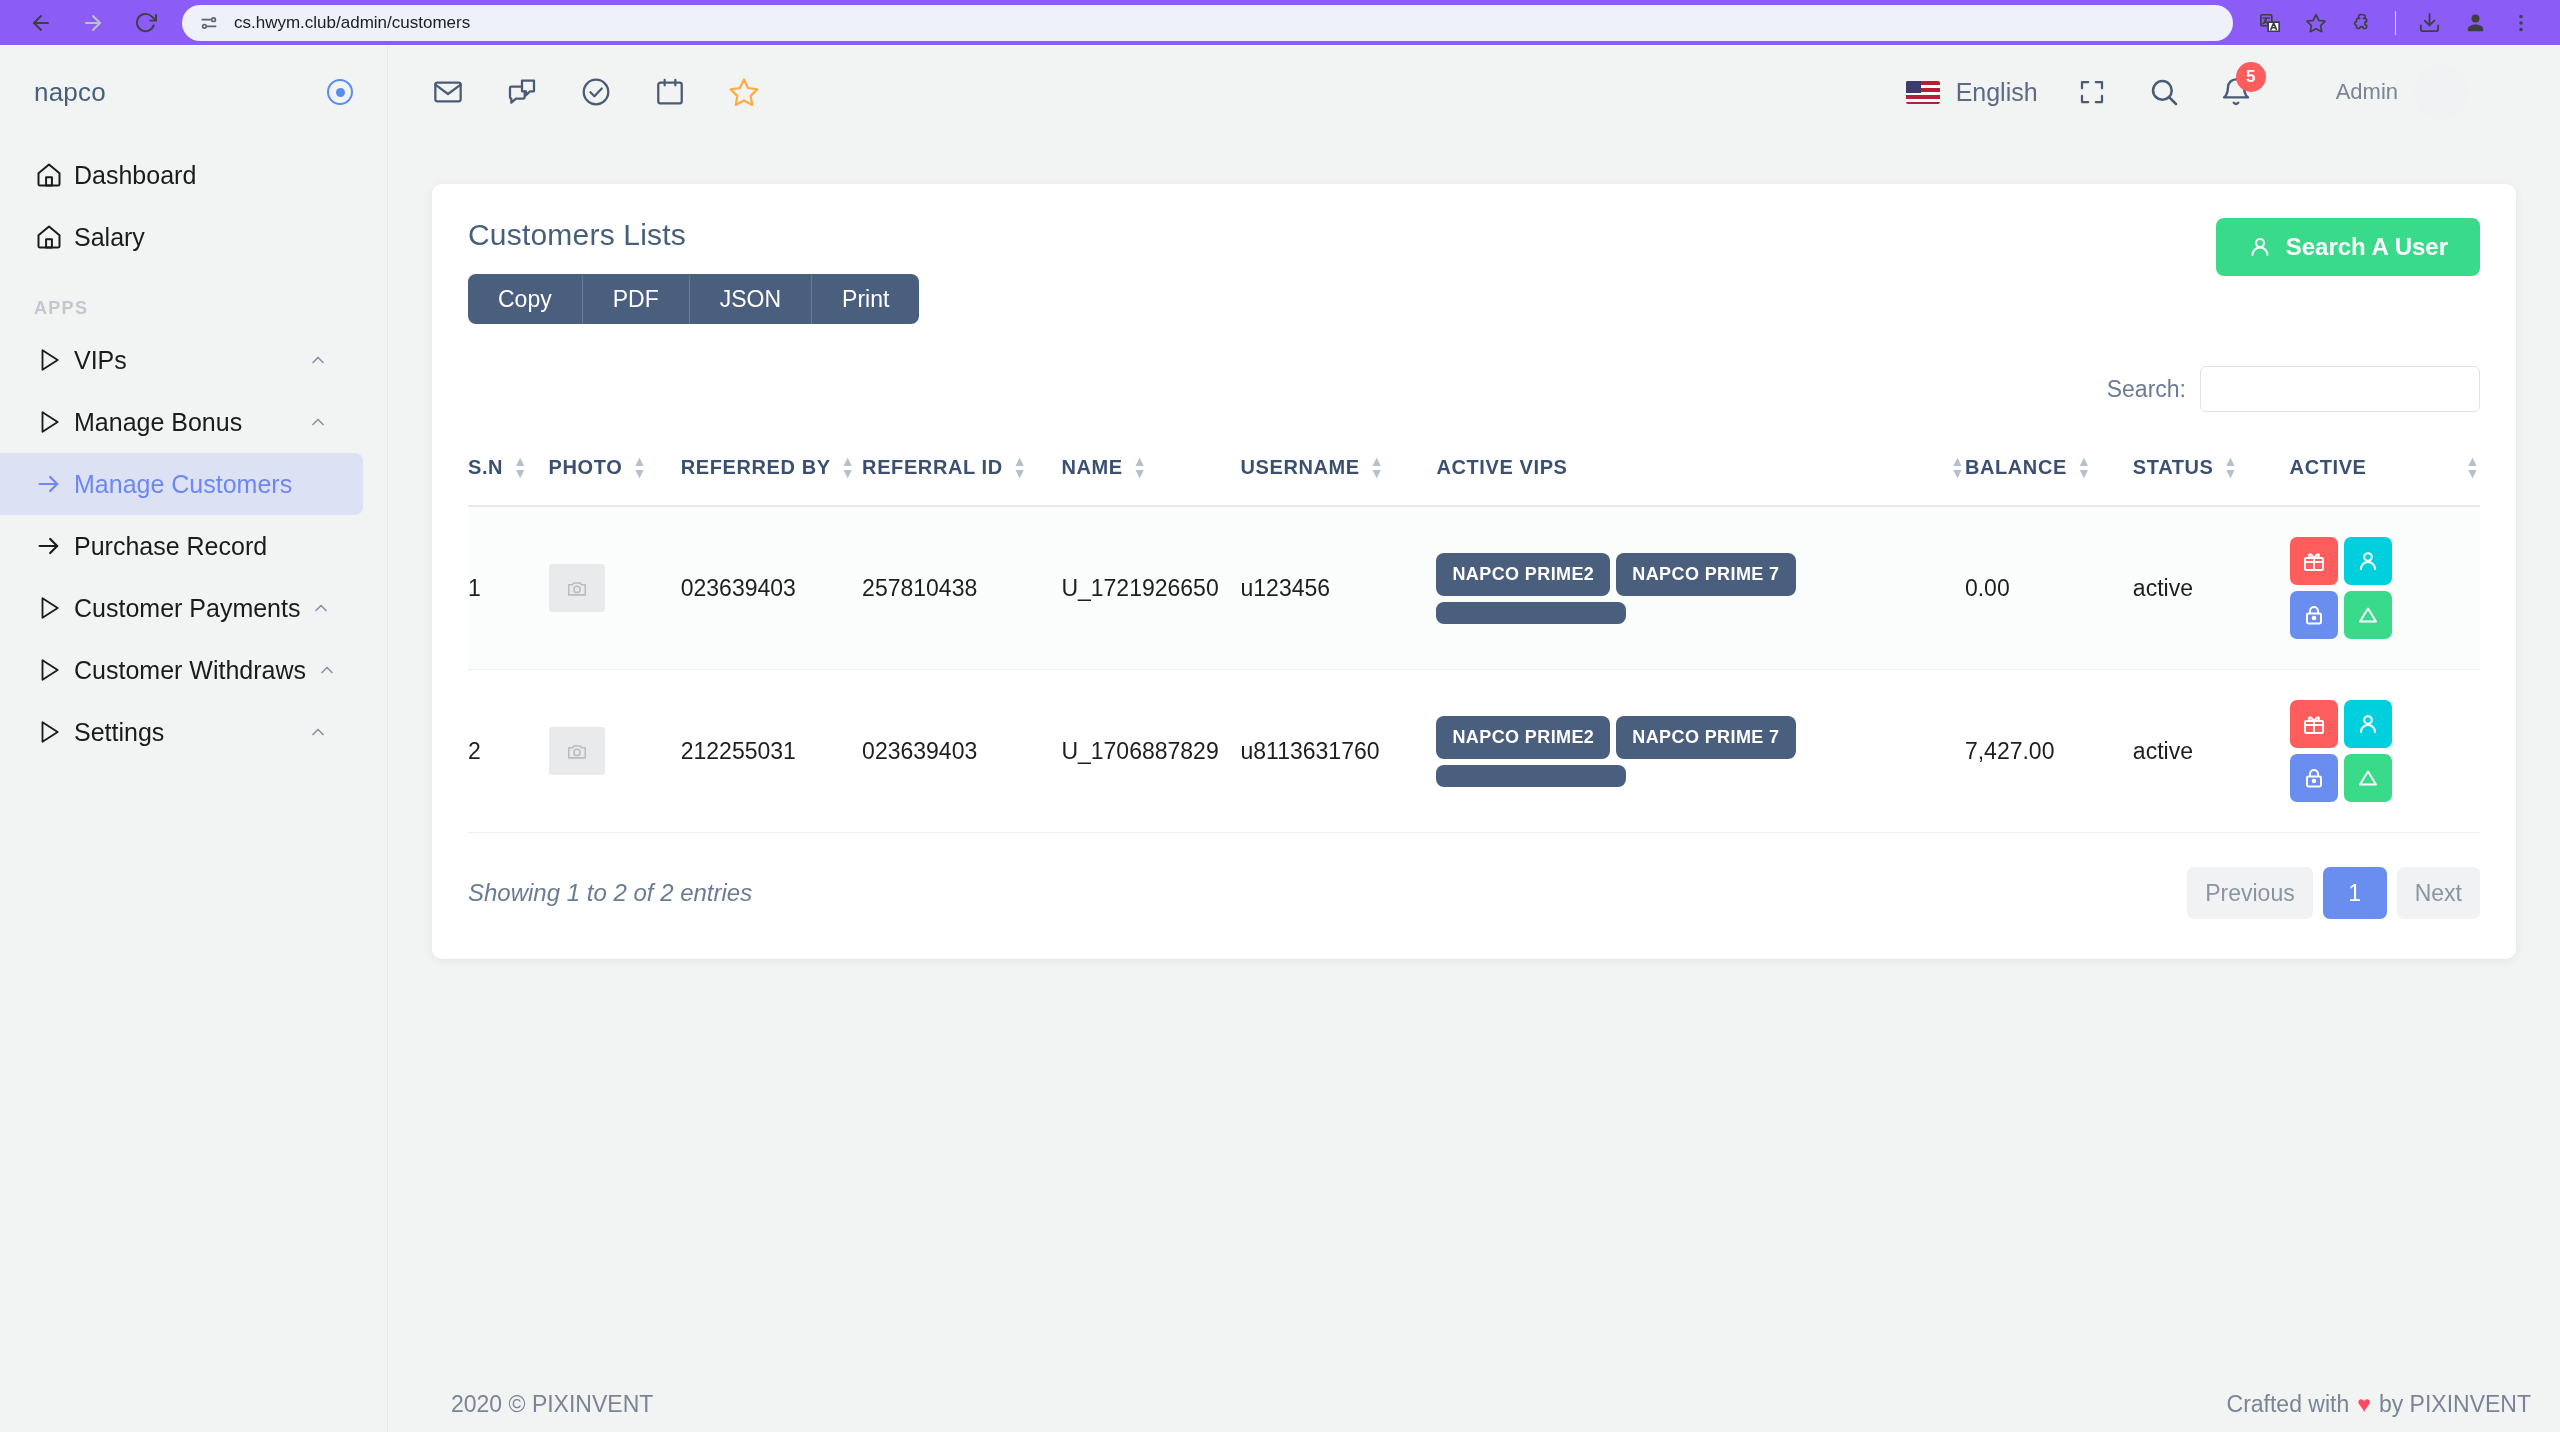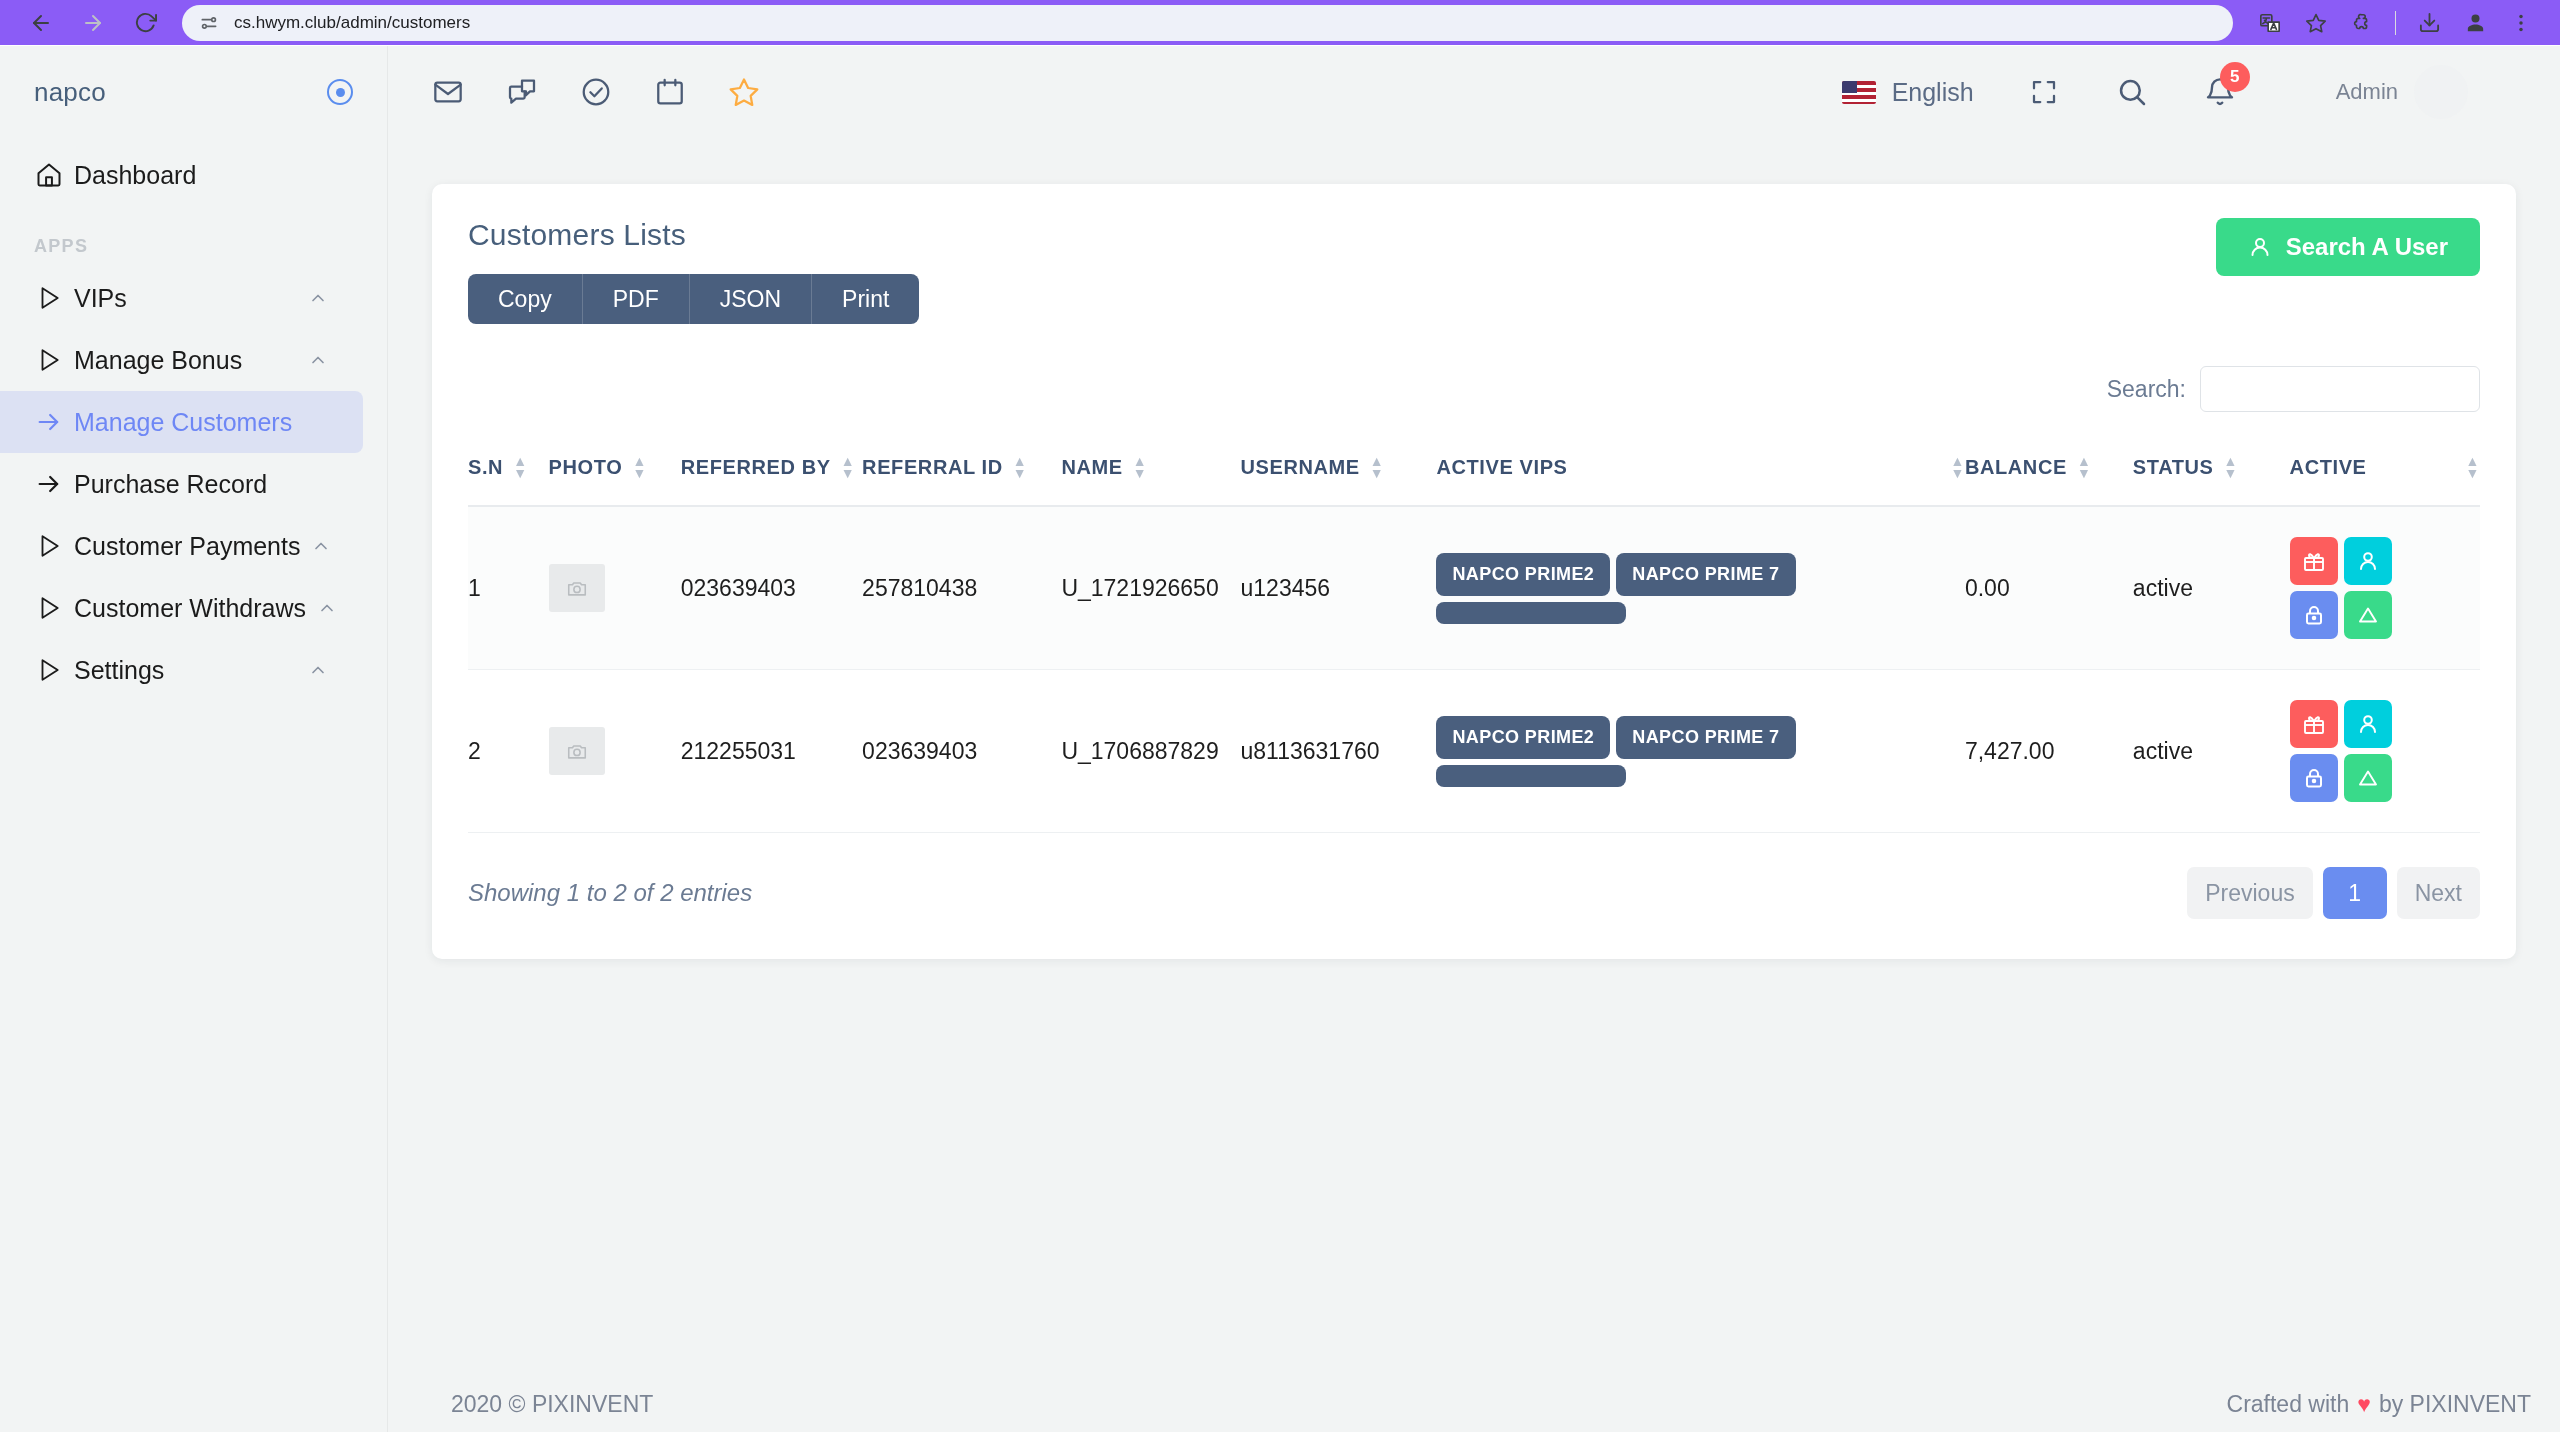--- a/index.html
+++ b/index.html
@@ -114,21 +114,21 @@
     background: #f2f4f4;
     position: relative;
   }
   .topbar {
     height: 92px;
     display: flex; align-items: center;
     padding: 0 46px 0 42px;
   }
   .topbar-left { display: flex; align-items: center; gap: 38px; }
   .tb-icon { width: 36px; height: 36px; display: flex; align-items: center; justify-content: center; color: #4b5b75; }
-  .topbar-right { margin-left: auto; display: flex; align-items: center; gap: 52px; justify-content: space-between; }
+  .topbar-right { margin-left: auto; display: flex; align-items: center; gap: 36px; justify-content: space-between; }
   .lang { display: flex; align-items: center; gap: 16px; }
   .flag {
     width: 34px; height: 23px; border-radius: 2px; overflow: hidden;
     display: block; flex: 0 0 auto;
     background:
       linear-gradient(to bottom,
       #b22234 0 15.4%, #fff 15.4% 30.8%, #b22234 30.8% 46.2%, #fff 46.2% 61.5%,
       #b22234 61.5% 76.9%, #fff 76.9% 92.3%, #b22234 92.3% 100%);
     position: relative;
   }
@@ -365,20 +365,29 @@
       <div class="nav-item">
         <span class="nav-ico">
           <svg width="28" height="28" viewBox="0 0 24 24" fill="none" stroke="currentColor" stroke-width="1.7" stroke-linecap="round" stroke-linejoin="round">
               <path d="M3 10.5L12 3l9 7.5V20a1 1 0 0 1-1 1H4a1 1 0 0 1-1-1z"></path>
               <rect x="9.5" y="14" width="5" height="7"></rect>
             </svg>
         </span>
         <span class="nav-label">Dashboard</span>
       </div>
 
+      <div class="nav-item">
+        <span class="nav-ico">
+          <svg width="28" height="28" viewBox="0 0 24 24" fill="none" stroke="currentColor" stroke-width="1.7" stroke-linecap="round" stroke-linejoin="round">
+              <path d="M3 10.5L12 3l9 7.5V20a1 1 0 0 1-1 1H4a1 1 0 0 1-1-1z"></path>
+              <rect x="9.5" y="14" width="5" height="7"></rect>
+            </svg>
+        </span>
+        <span class="nav-label">Salary</span>
+      </div>
 
       <div class="nav-section">APPS</div>
 
       <div class="nav-item">
         <span class="nav-ico">
           <svg width="26" height="26" viewBox="0 0 24 24" fill="none" stroke="currentColor" stroke-width="1.7" stroke-linejoin="round">
               <polygon points="6 3 20 12 6 21"></polygon>
             </svg>
         </span>
         <span class="nav-label">VIPs</span>

